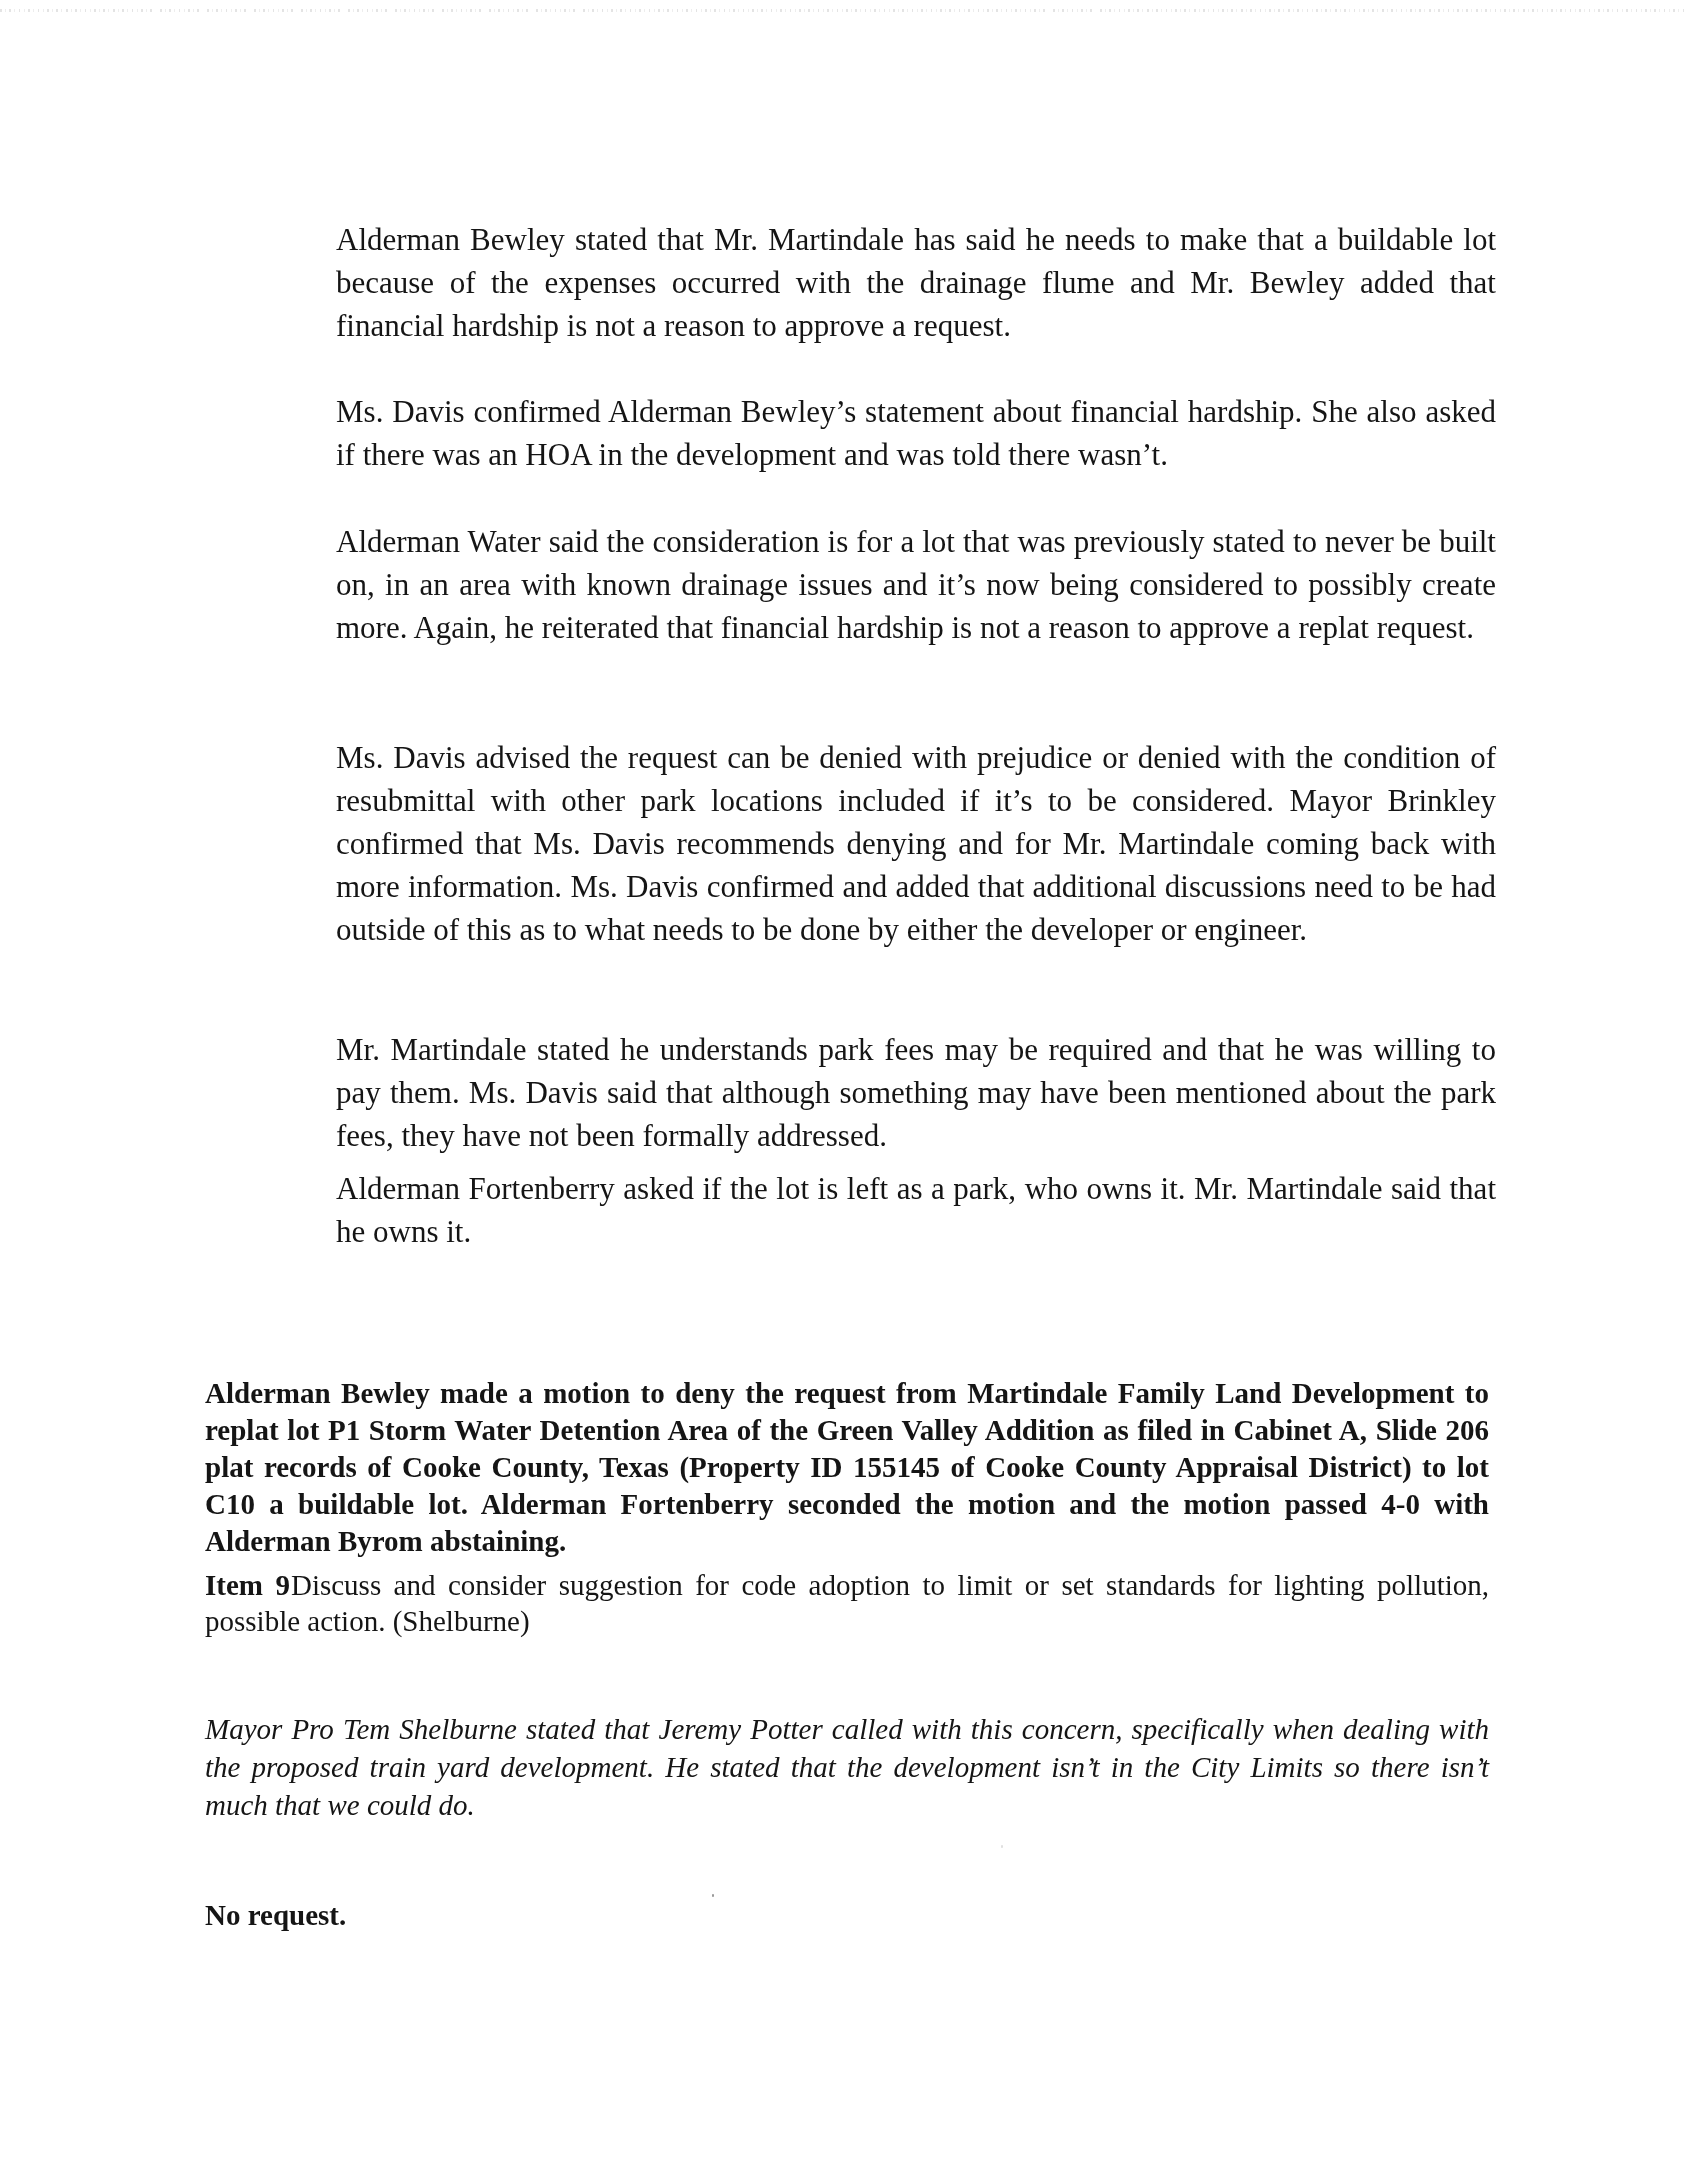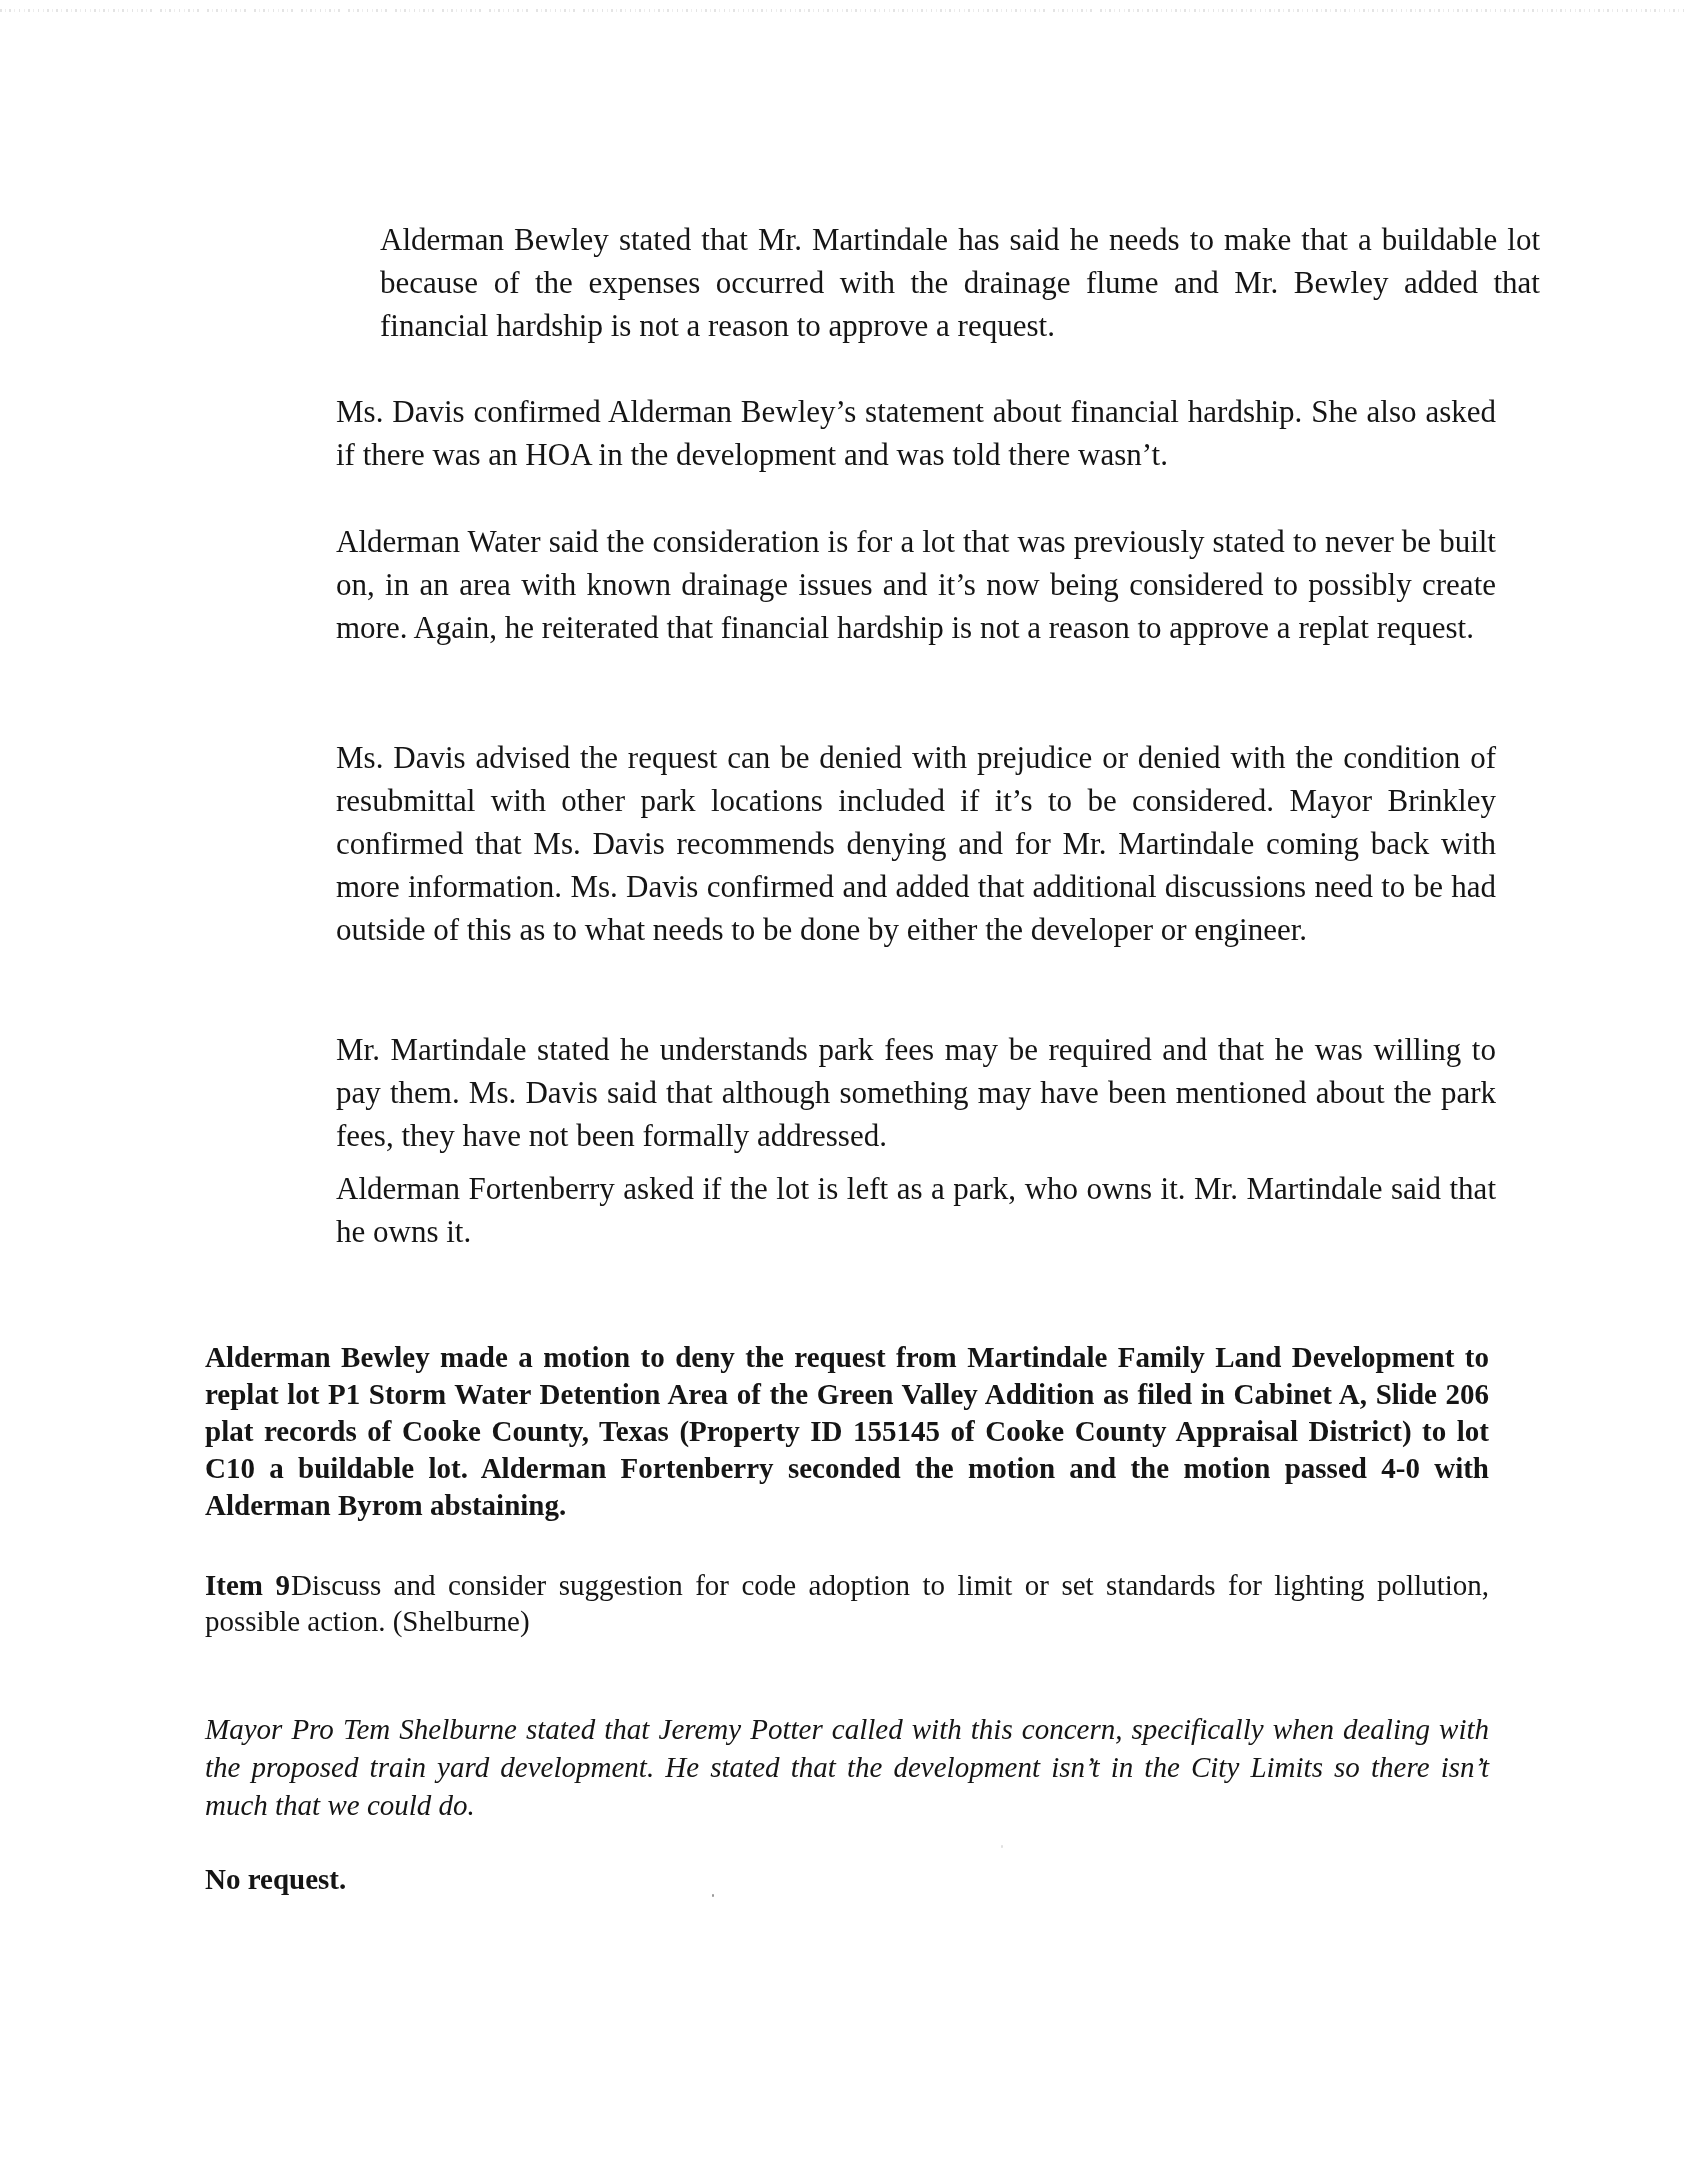--- a/index.html
+++ b/index.html
@@ -38,39 +38,40 @@
     }
     .full {
       left: 205px;
       width: 1284px;
       font-size: 29px;
       line-height: 36px;
     }
     .bold {
       font-weight: bold;
       line-height: 37px;
+      margin-top: 36px;
     }
     .item-label {
       font-weight: bold;
       margin-right: 1px;
     }
     .speck {
       position: absolute;
       width: 1.7px;
       height: 2.6px;
       background: #9a9a9a;
       border-radius: 0.9px;
     }
   </style>
 </head>
 <body>
 
 <div class="scan-line"></div>
 
-<p class="para indent" style="top:218px;margin-left:44px;">Alderman Bewley stated that Mr. Martindale has said he needs to make that a buildable lot because of the expenses occurred with the drainage flume and Mr. Bewley added that financial hardship is not a reason to approve a request.</p>
+<p class="para indent" style="top:218px;">Alderman Bewley stated that Mr. Martindale has said he needs to make that a buildable lot because of the expenses occurred with the drainage flume and Mr. Bewley added that financial hardship is not a reason to approve a request.</p>
 
 <p class="para indent" style="top:390px;">Ms. Davis confirmed Alderman Bewley’s statement about financial hardship. She also asked if there was an HOA in the development and was told there wasn’t.</p>
 
 <p class="para indent" style="top:520px;">Alderman Water said the consideration is for a lot that was previously stated to never be built on, in an area with known drainage issues and it’s now being considered to possibly create more. Again, he reiterated that financial hardship is not a reason to approve a replat request.</p>
 
 <p class="para indent" style="top:736px;">Ms. Davis advised the request can be denied with prejudice or denied with the condition of resubmittal with other park locations included if it’s to be considered. Mayor Brinkley confirmed that Ms. Davis recommends denying and for Mr. Martindale coming back with more information. Ms. Davis confirmed and added that additional discussions need to be had outside of this as to what needs to be done by either the developer or engineer.</p>
 
 <p class="para indent" style="top:1028px;">Mr. Martindale stated he understands park fees may be required and that he was willing to pay them. Ms. Davis said that although something may have been mentioned about the park fees, they have not been formally addressed.</p>
 
 <p class="para indent" style="top:1167px;">Alderman Fortenberry asked if the lot is left as a park, who owns it. Mr. Martindale said that he owns it.</p>

